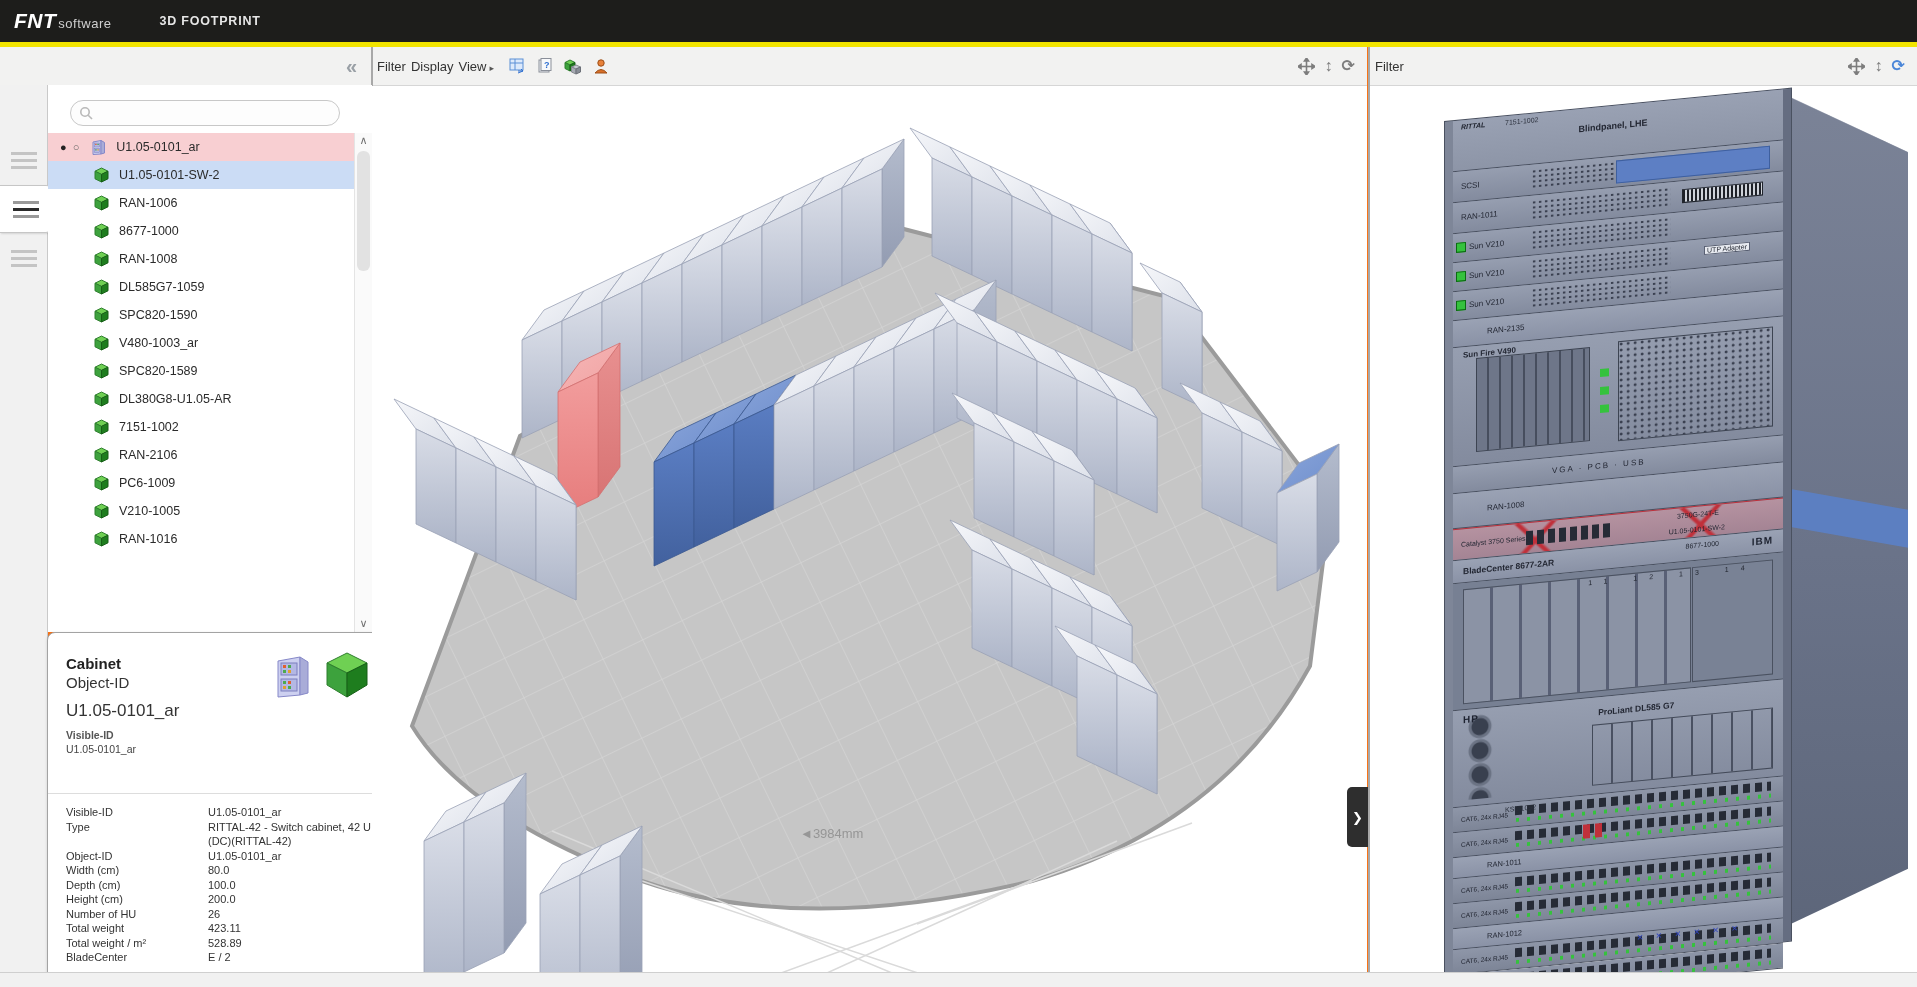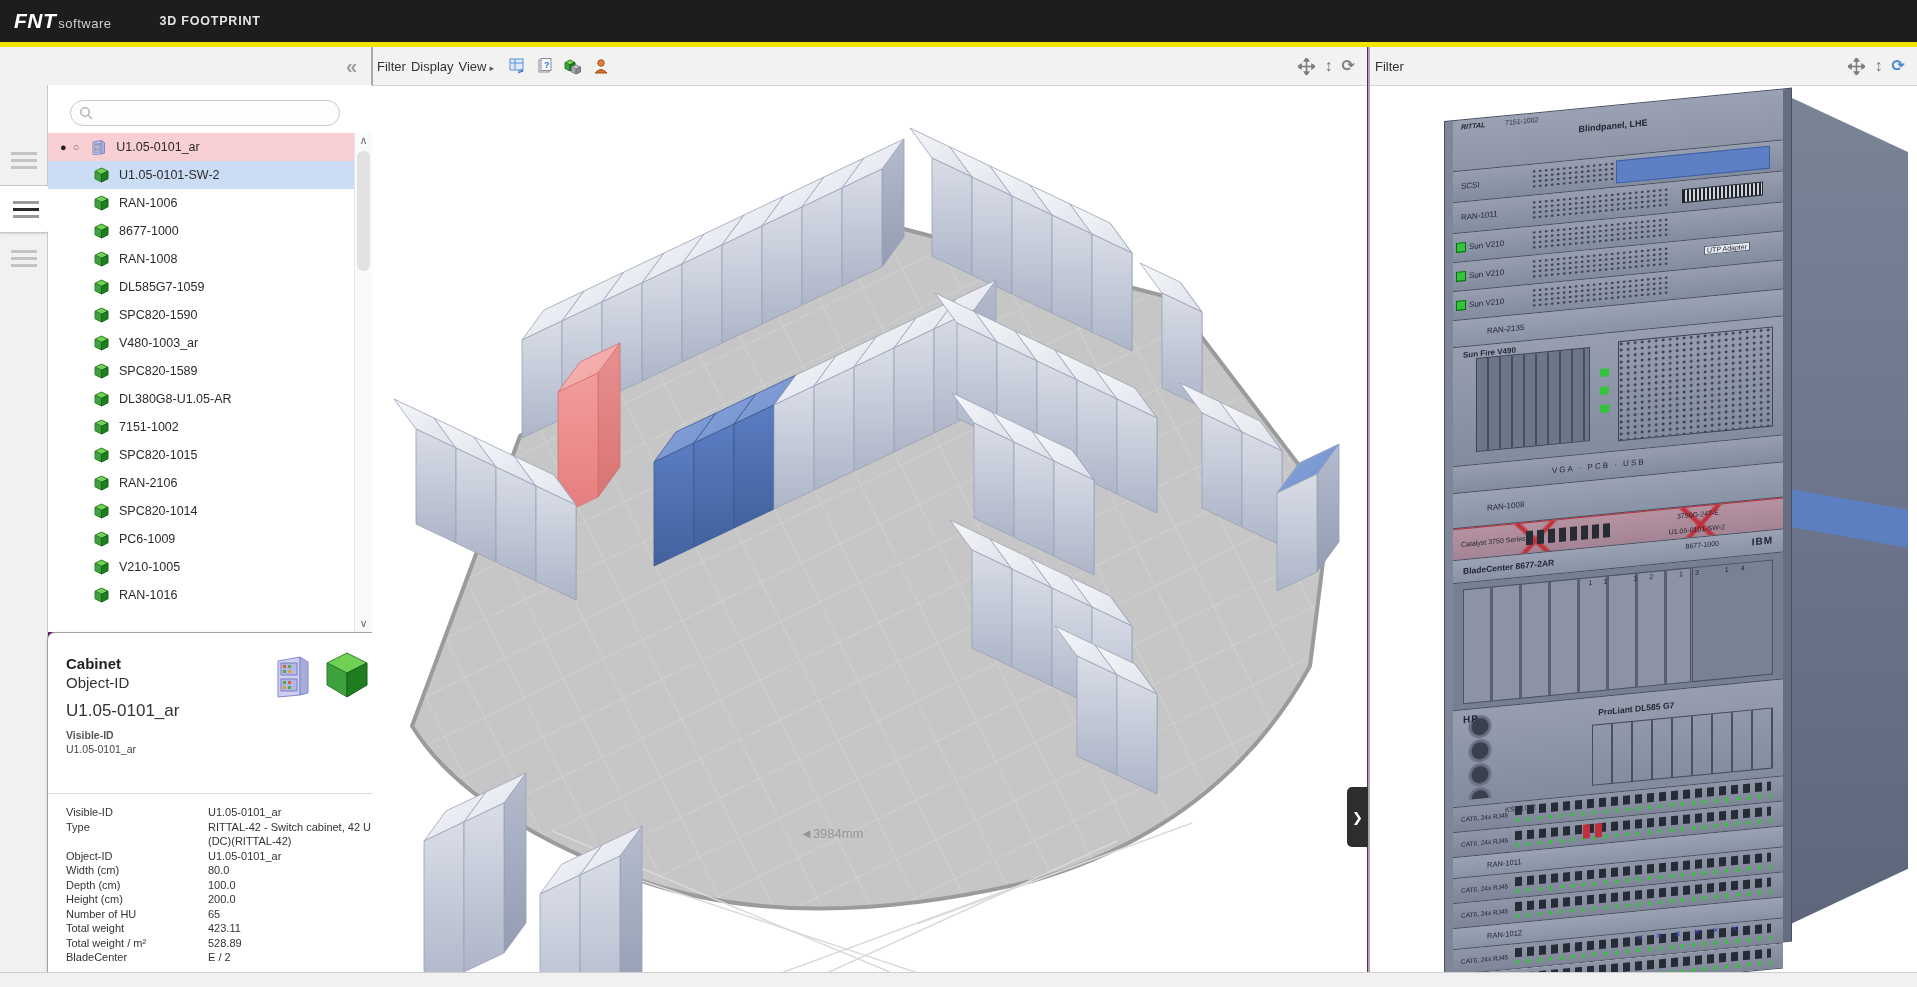--- a/index.html
+++ b/index.html
@@ -1,16 +1,16 @@
 <!DOCTYPE html>
 <html><head>
 <meta charset="utf-8">
 <style>
   html,body{margin:0;padding:0;background:#e8e8e8;}
-  #app{position:relative;width:1917px;height:987px;background:#701a75;overflow:hidden;
+  #app{position:relative;width:1917px;height:987px;background:#f97316;overflow:hidden;
        font-family:"Liberation Sans","DejaVu Sans",sans-serif;-webkit-font-smoothing:antialiased;}
   
   #topbar{position:absolute;left:0;top:0;width:100%;height:42px;background:#1d1d1b;display:flex;align-items:center;}
   #brand{margin-left:14px;color:#fff;font-size:21px;font-weight:bold;font-style:italic;letter-spacing:.5px;}
   #brand-suffix{color:#cfcfcf;font-size:13px;font-weight:normal;font-style:normal;margin-left:2px;}
   #app-title{margin-left:48px;color:#e6e6e6;font-size:12.5px;font-weight:bold;letter-spacing:.8px;}
   #yellowline{position:absolute;left:0;top:42px;width:100%;height:5px;background:#f2e400;}
   
   .toolbar{position:absolute;top:47px;height:38px;background:#f2f2f1;border-bottom:1px solid #d6d6d6;display:flex;align-items:center;}
   #left-tb{left:0;width:371px;}
@@ -381,41 +381,21 @@
           <span class="tlabel">7151-1002</span>
         </div>
         <div class="trow">
           <span class="ticon">
             <svg width="15" height="16">
               <polygon points="7.5,1 14,4.2 7.5,7.4 1,4.2" fill="#6fd053" stroke="#2f7f2f"></polygon>
               <polygon points="1,4.2 7.5,7.4 7.5,15 1,11.8" fill="#3da23d" stroke="#2f7f2f"></polygon>
               <polygon points="14,4.2 7.5,7.4 7.5,15 14,11.8" fill="#1e7d1e" stroke="#165f16"></polygon>
             </svg>
           </span>
-          <span class="tlabel">SPC820-1015</span>
-        </div>
-        <div class="trow">
-          <span class="ticon">
-            <svg width="15" height="16">
-              <polygon points="7.5,1 14,4.2 7.5,7.4 1,4.2" fill="#6fd053" stroke="#2f7f2f"></polygon>
-              <polygon points="1,4.2 7.5,7.4 7.5,15 1,11.8" fill="#3da23d" stroke="#2f7f2f"></polygon>
-              <polygon points="14,4.2 7.5,7.4 7.5,15 14,11.8" fill="#1e7d1e" stroke="#165f16"></polygon>
-            </svg>
-          </span>
           <span class="tlabel">RAN-2106</span>
-        </div>
-        <div class="trow">
-          <span class="ticon">
-            <svg width="15" height="16">
-              <polygon points="7.5,1 14,4.2 7.5,7.4 1,4.2" fill="#6fd053" stroke="#2f7f2f"></polygon>
-              <polygon points="1,4.2 7.5,7.4 7.5,15 1,11.8" fill="#3da23d" stroke="#2f7f2f"></polygon>
-              <polygon points="14,4.2 7.5,7.4 7.5,15 14,11.8" fill="#1e7d1e" stroke="#165f16"></polygon>
-            </svg>
-          </span>
-          <span class="tlabel">SPC820-1014</span>
         </div>
         <div class="trow">
           <span class="ticon">
             <svg width="15" height="16">
               <polygon points="7.5,1 14,4.2 7.5,7.4 1,4.2" fill="#6fd053" stroke="#2f7f2f"></polygon>
               <polygon points="1,4.2 7.5,7.4 7.5,15 1,11.8" fill="#3da23d" stroke="#2f7f2f"></polygon>
               <polygon points="14,4.2 7.5,7.4 7.5,15 14,11.8" fill="#1e7d1e" stroke="#165f16"></polygon>
             </svg>
           </span>
           <span class="tlabel">PC6-1009</span>
@@ -500,21 +480,21 @@
         <div class="prop">
           <span class="k">Depth (cm)</span>
           <span class="v">100.0</span>
         </div>
         <div class="prop">
           <span class="k">Height (cm)</span>
           <span class="v">200.0</span>
         </div>
         <div class="prop">
           <span class="k">Number of HU</span>
-          <span class="v">65</span>
+          <span class="v">26</span>
         </div>
         <div class="prop">
           <span class="k">Total weight</span>
           <span class="v">423.11</span>
         </div>
         <div class="prop">
           <span class="k">Total weight / m²</span>
           <span class="v">528.89</span>
         </div>
         <div class="prop">

